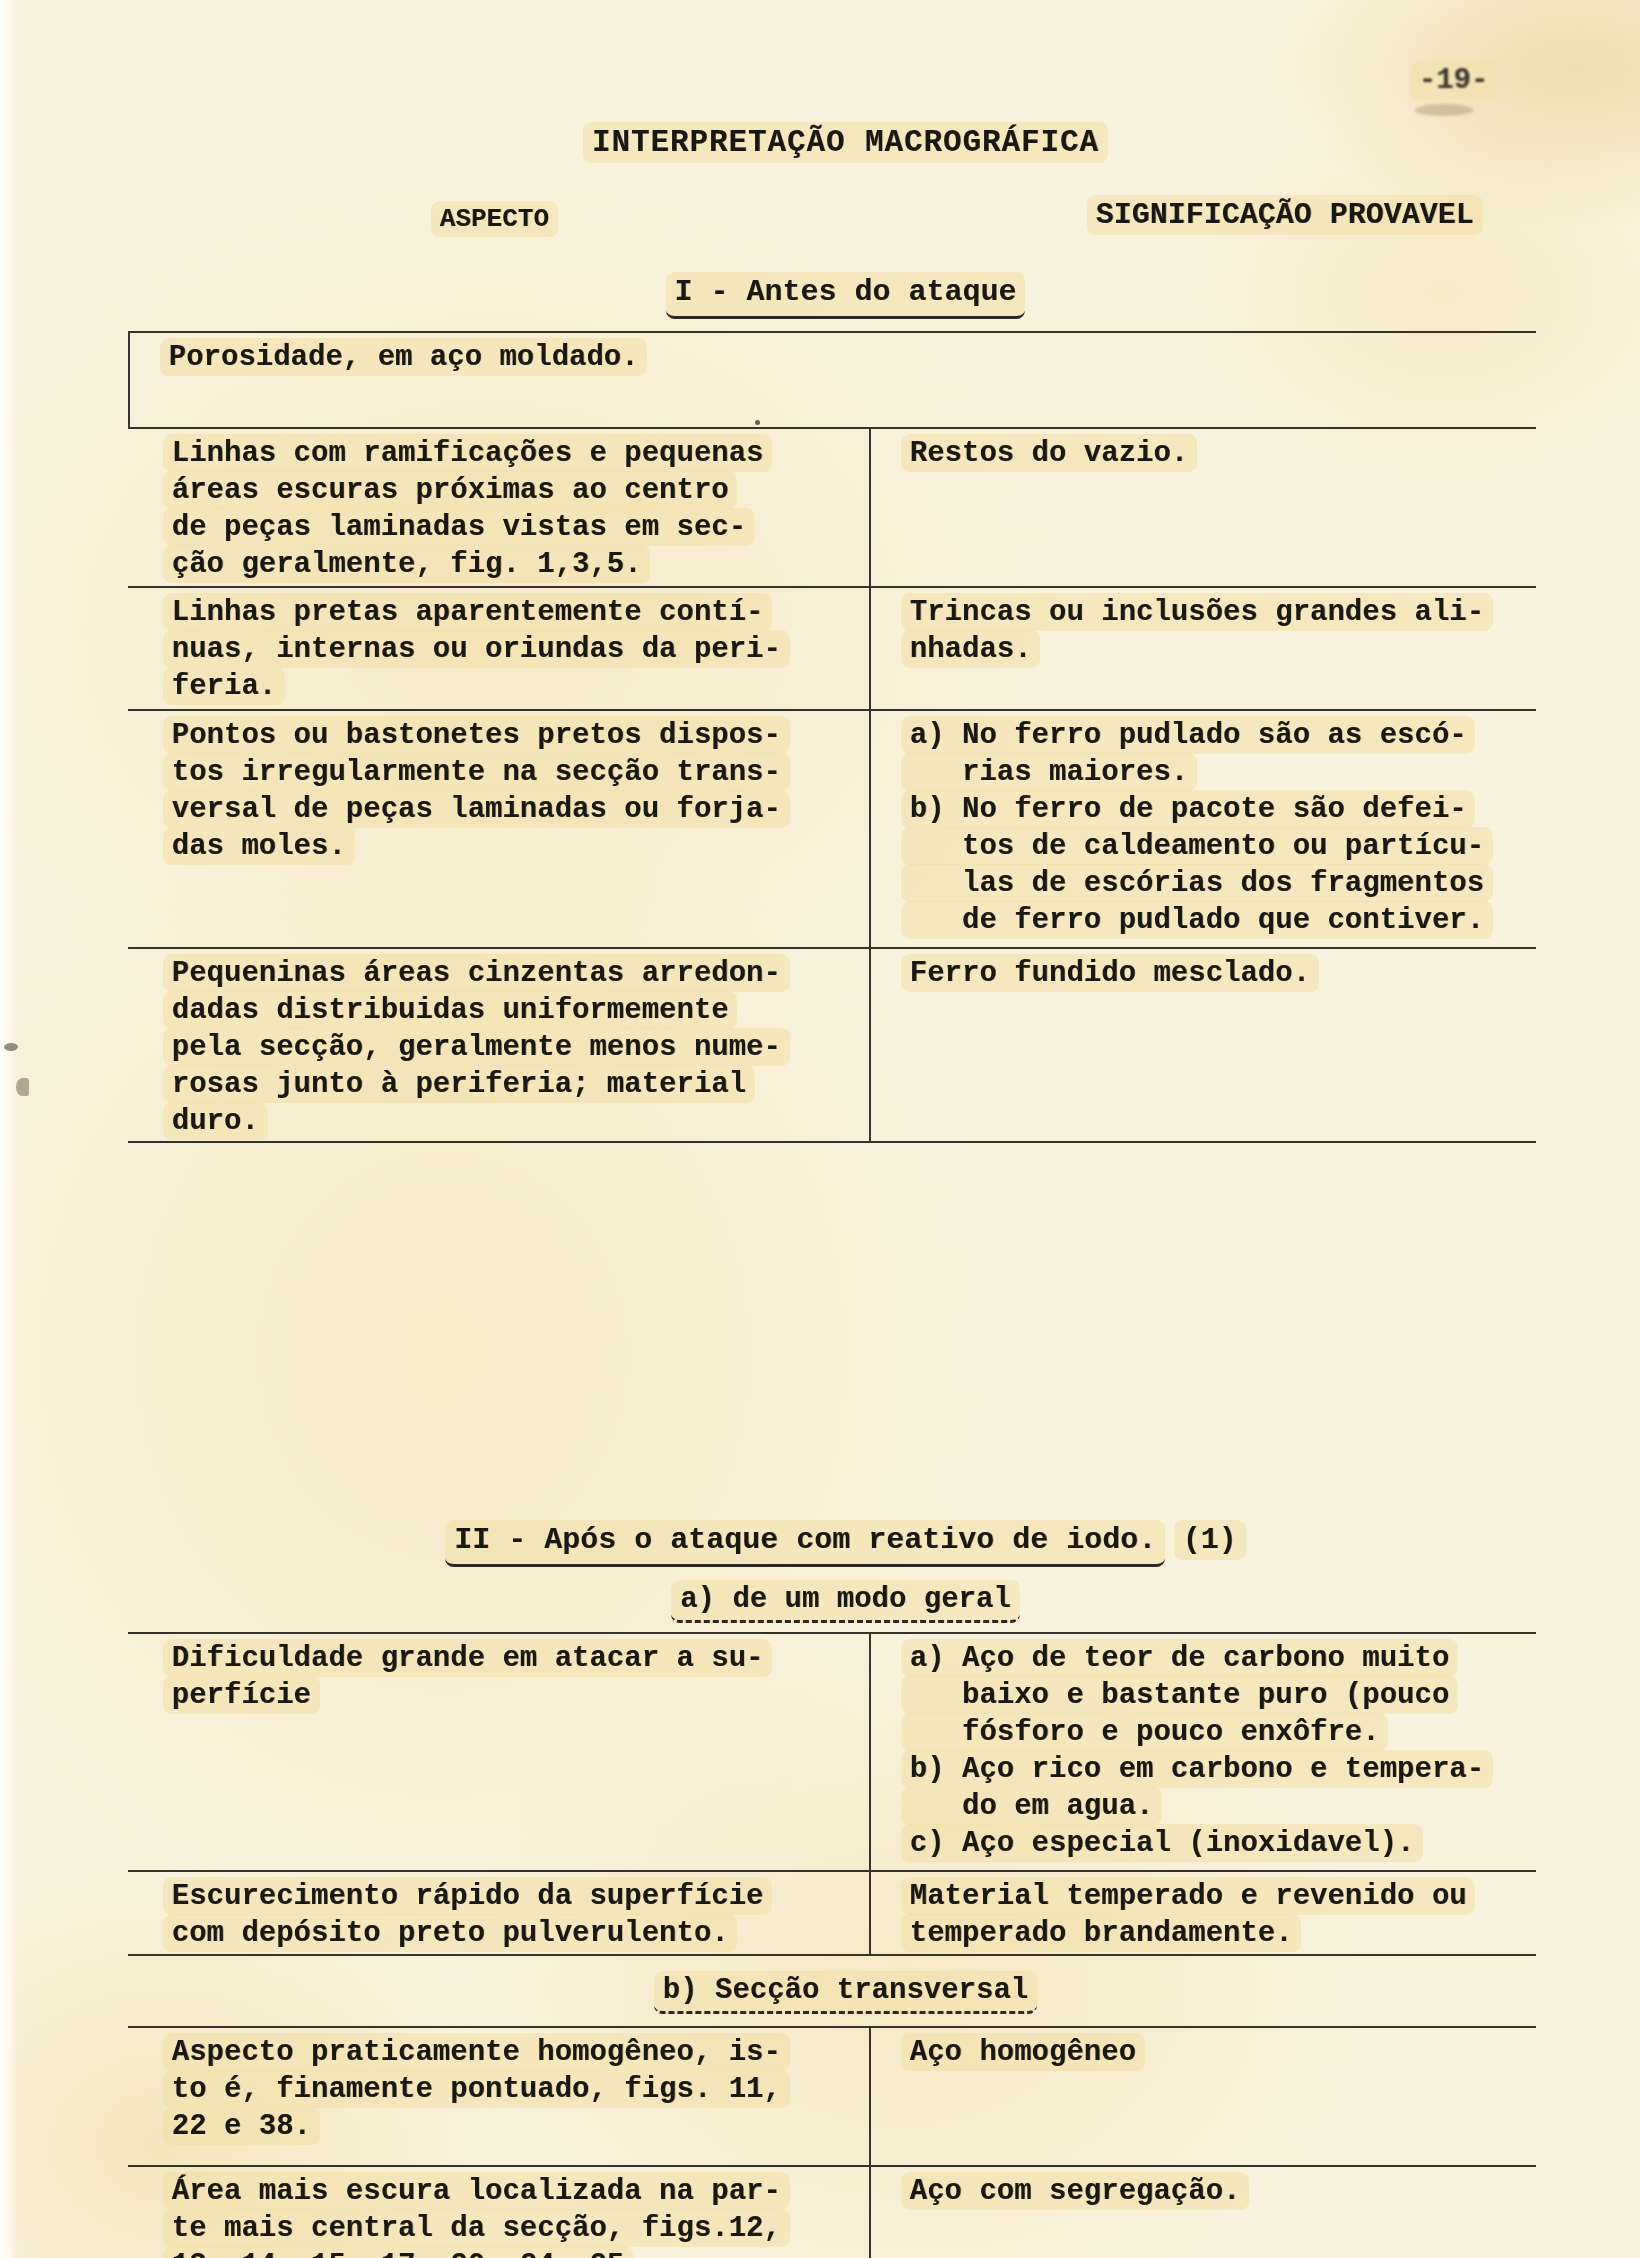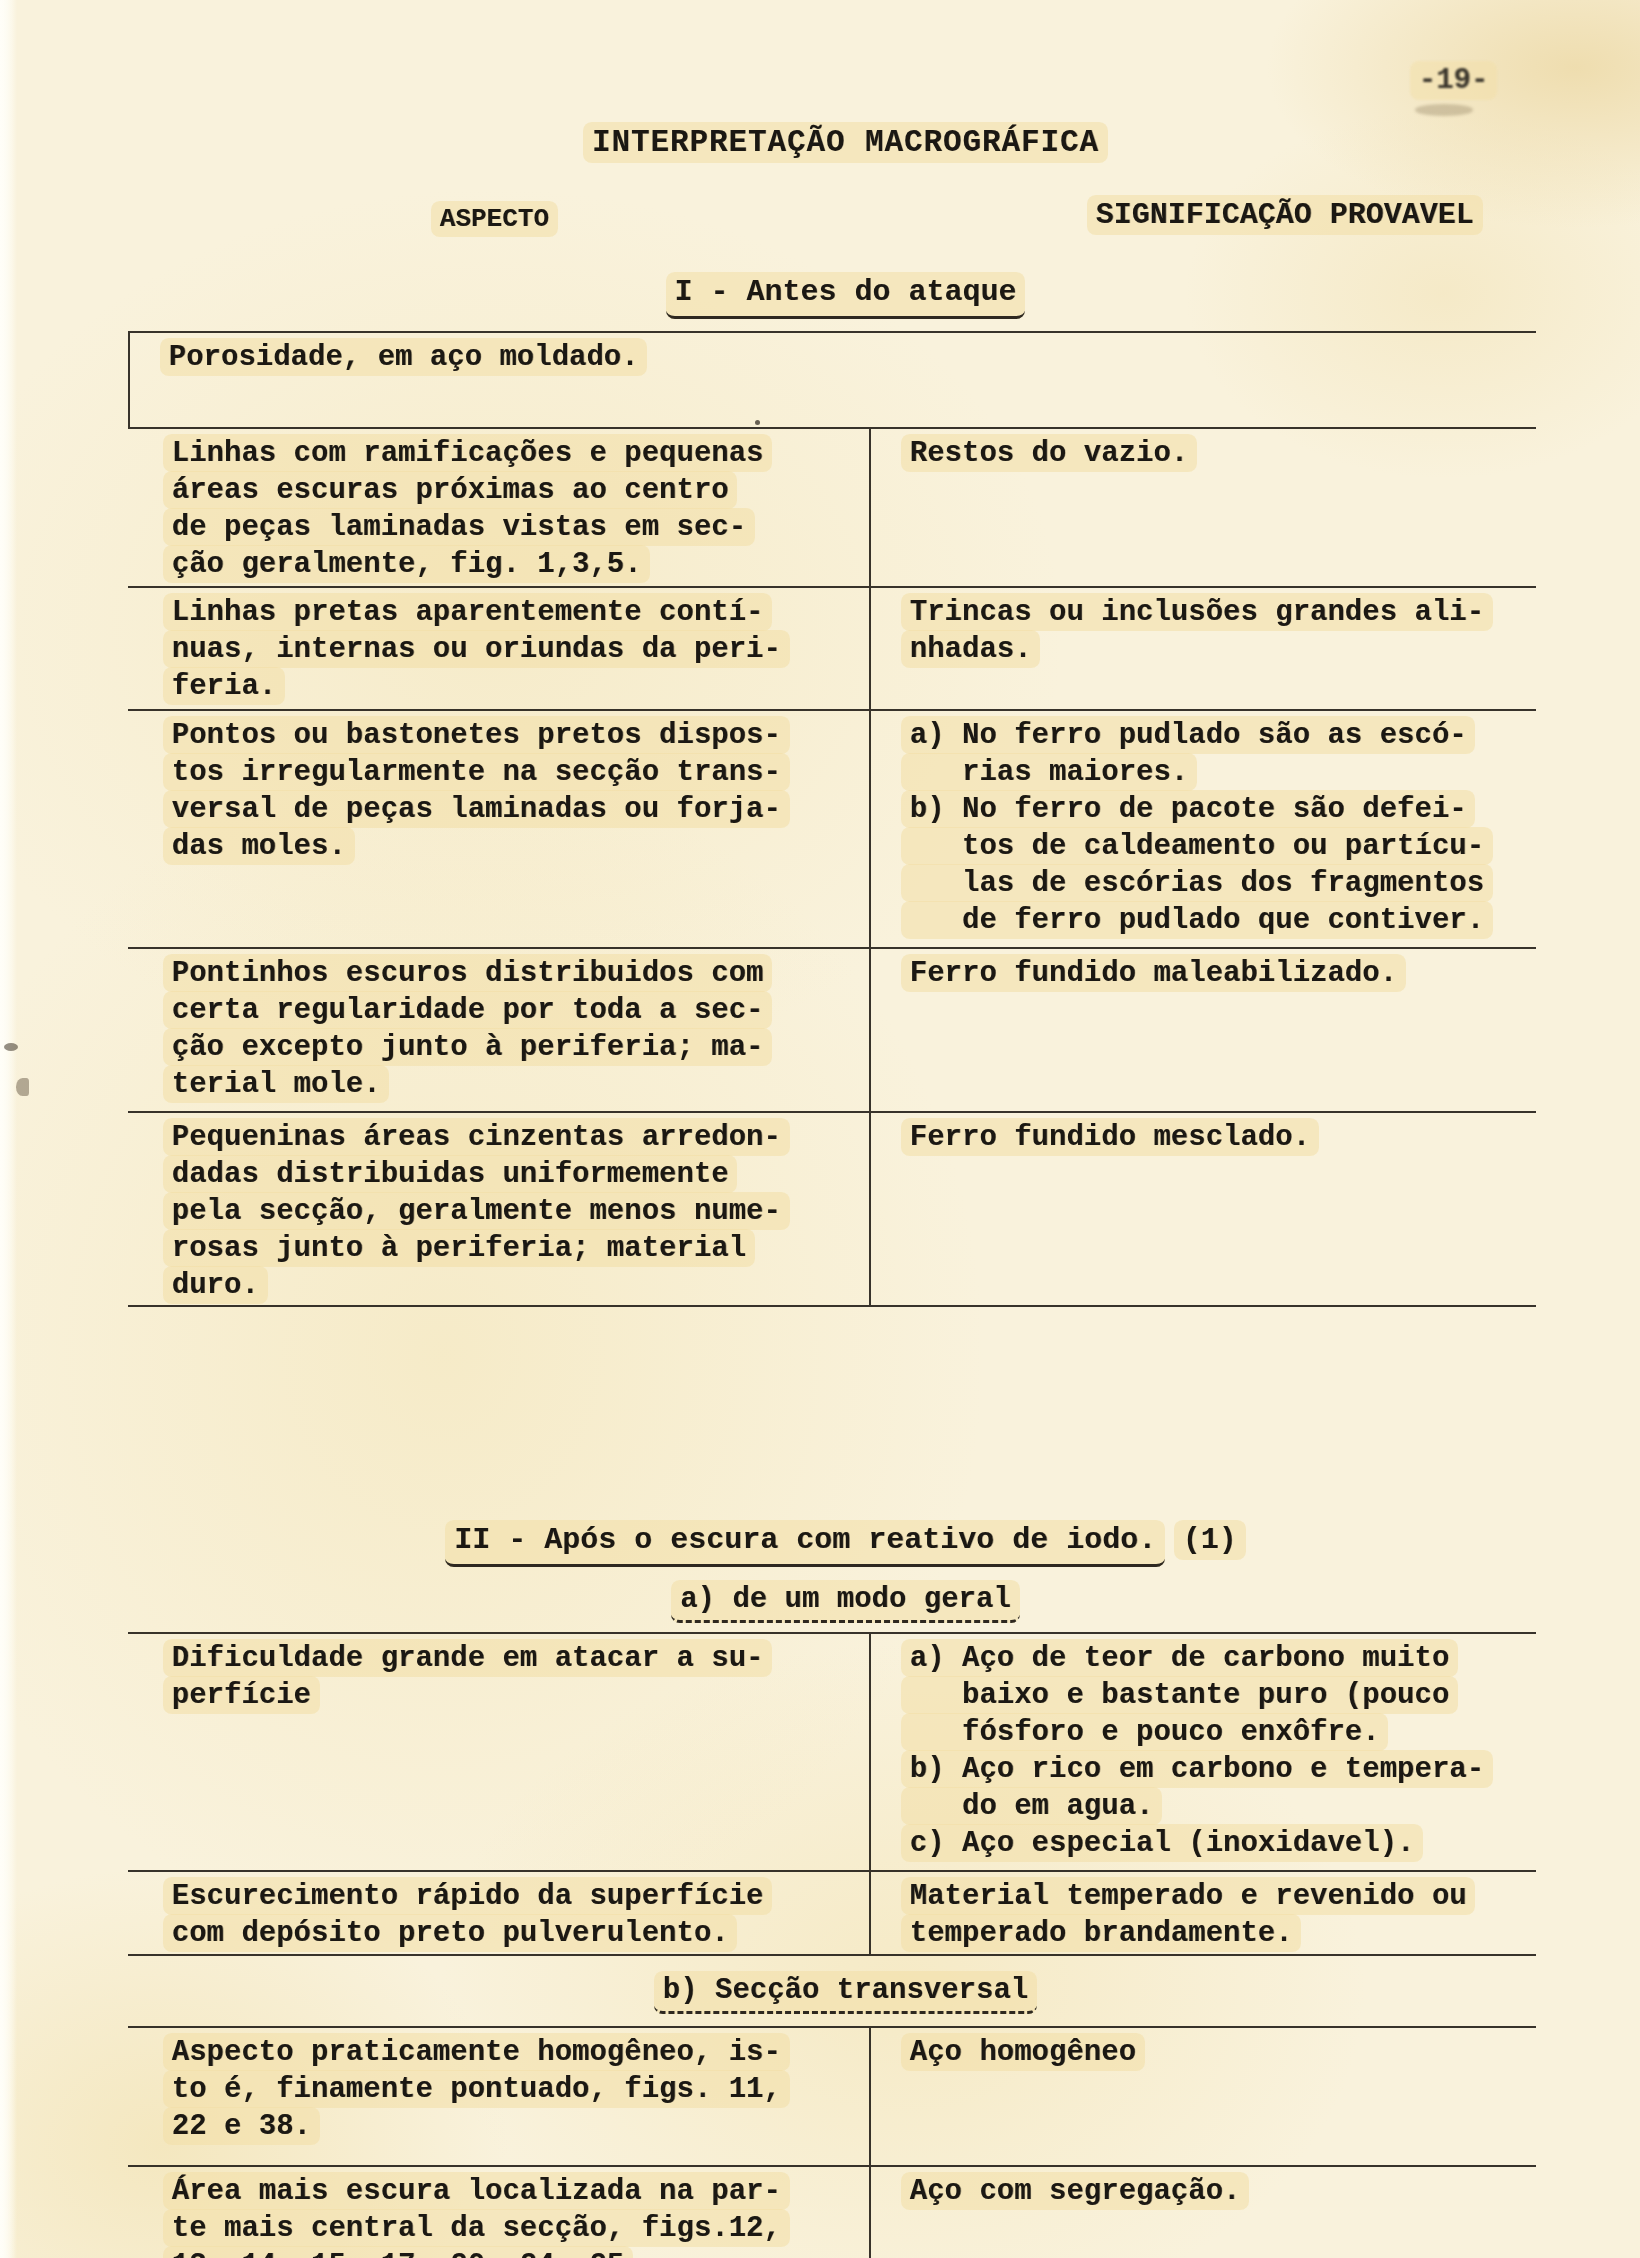--- a/index.html
+++ b/index.html
@@ -130,39 +130,32 @@
 tos irregularmente na secção trans-
 versal de peças laminadas ou forja-
 das moles.</span></div>
       <div class="cell right"><span class="t">a) No ferro pudlado são as escó-
    rias maiores.
 b) No ferro de pacote são defei-
    tos de caldeamento ou partícu-
    las de escórias dos fragmentos
    de ferro pudlado que contiver.</span></div>
     </div>
-    <div class="row r5">
-      <div class="cell left"><span class="t">Pontinhos escuros distribuidos com
-certa regularidade por toda a sec-
-ção excepto junto à periferia; ma-
-terial mole.</span></div>
-      <div class="cell right"><span class="t">Ferro fundido maleabilizado.</span></div>
-    </div>
     <div class="row r6">
       <div class="cell left"><span class="t">Pequeninas áreas cinzentas arredon-
 dadas distribuidas uniformemente
 pela secção, geralmente menos nume-
 rosas junto à periferia; material
 duro.</span></div>
       <div class="cell right"><span class="t">Ferro fundido mesclado.</span></div>
     </div>
   </div>
 
   <div class="abs centered h-sec2">
-    <span class="t u-solid">II - Após o escura com reativo de iodo.</span><span class="t note">(1)</span>
+    <span class="t u-solid">II - Após o ataque com reativo de iodo.</span><span class="t note">(1)</span>
   </div>
 
   <div class="abs centered h-sub-a">
     <span class="t u-dashed">a) de um modo geral</span>
   </div>
 
   <div class="tbl tbl2">
     <div class="row r8">
       <div class="cell left"><span class="t">Dificuldade grande em atacar a su-
 perfície</span></div>

